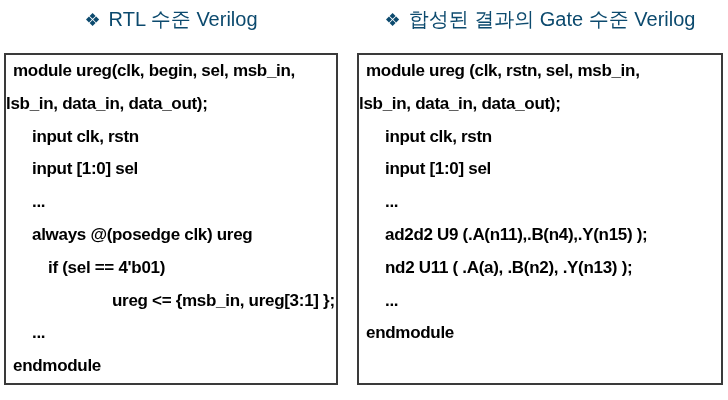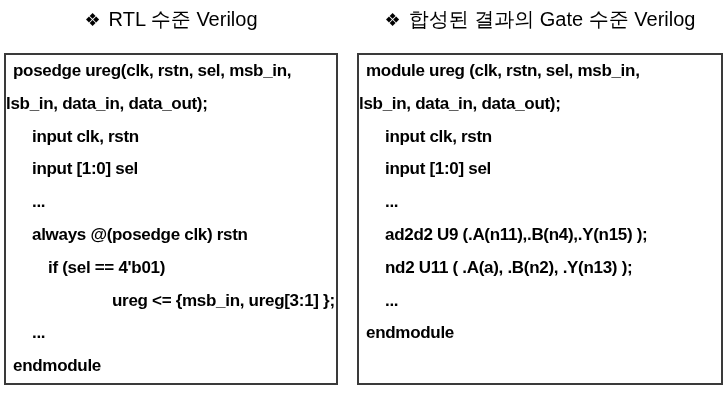--- a/index.html
+++ b/index.html
@@ -13,21 +13,21 @@
     font-family: "Liberation Sans", "DejaVu Sans", sans-serif;
     position: relative;
     overflow: hidden;
   }
   .panel-title {
     position: absolute;
     top: 4px;
     height: 30px;
     font-size: 20px;
     line-height: 30px;
-    color: #000000;
+    color: #0c4a6e;
     text-align: center;
     white-space: nowrap;
   }
   #title-left  { left: 4px;   width: 334px; }
   #title-right { left: 357px; width: 366px; }
   .bullet {
     display: inline-block;
     margin-right: 8px;
     font-size: 18px;
   }
@@ -62,26 +62,26 @@
 
 <div id="title-left" class="panel-title">
   <span class="bullet">❖</span><span>RTL 수준 Verilog</span>
 </div>
 
 <div id="title-right" class="panel-title">
   <span class="bullet">❖</span><span>합성된 결과의 Gate 수준 Verilog</span>
 </div>
 
 <div id="box-left" class="code-box">
-  <div class="code-line ind0">posedge ureg(clk, rstn, sel, msb_in,</div>
+  <div class="code-line ind0">module ureg(clk, begin, sel, msb_in,</div>
   <div class="code-line cont">lsb_in, data_in, data_out);</div>
   <div class="code-line ind1">input clk, rstn</div>
   <div class="code-line ind1">input [1:0] sel</div>
   <div class="code-line ind1">...</div>
-  <div class="code-line ind1">always @(posedge clk) rstn</div>
+  <div class="code-line ind1">always @(posedge clk) ureg</div>
   <div class="code-line ind2">if (sel == 4'b01)</div>
   <div class="code-line ind3">ureg &lt;= {msb_in, ureg[3:1] };</div>
   <div class="code-line ind1">...</div>
   <div class="code-line ind0">endmodule</div>
 </div>
 
 <div id="box-right" class="code-box">
   <div class="code-line ind0">module ureg (clk, rstn, sel, msb_in,</div>
   <div class="code-line cont">lsb_in, data_in, data_out);</div>
   <div class="code-line ind1">input clk, rstn</div>

